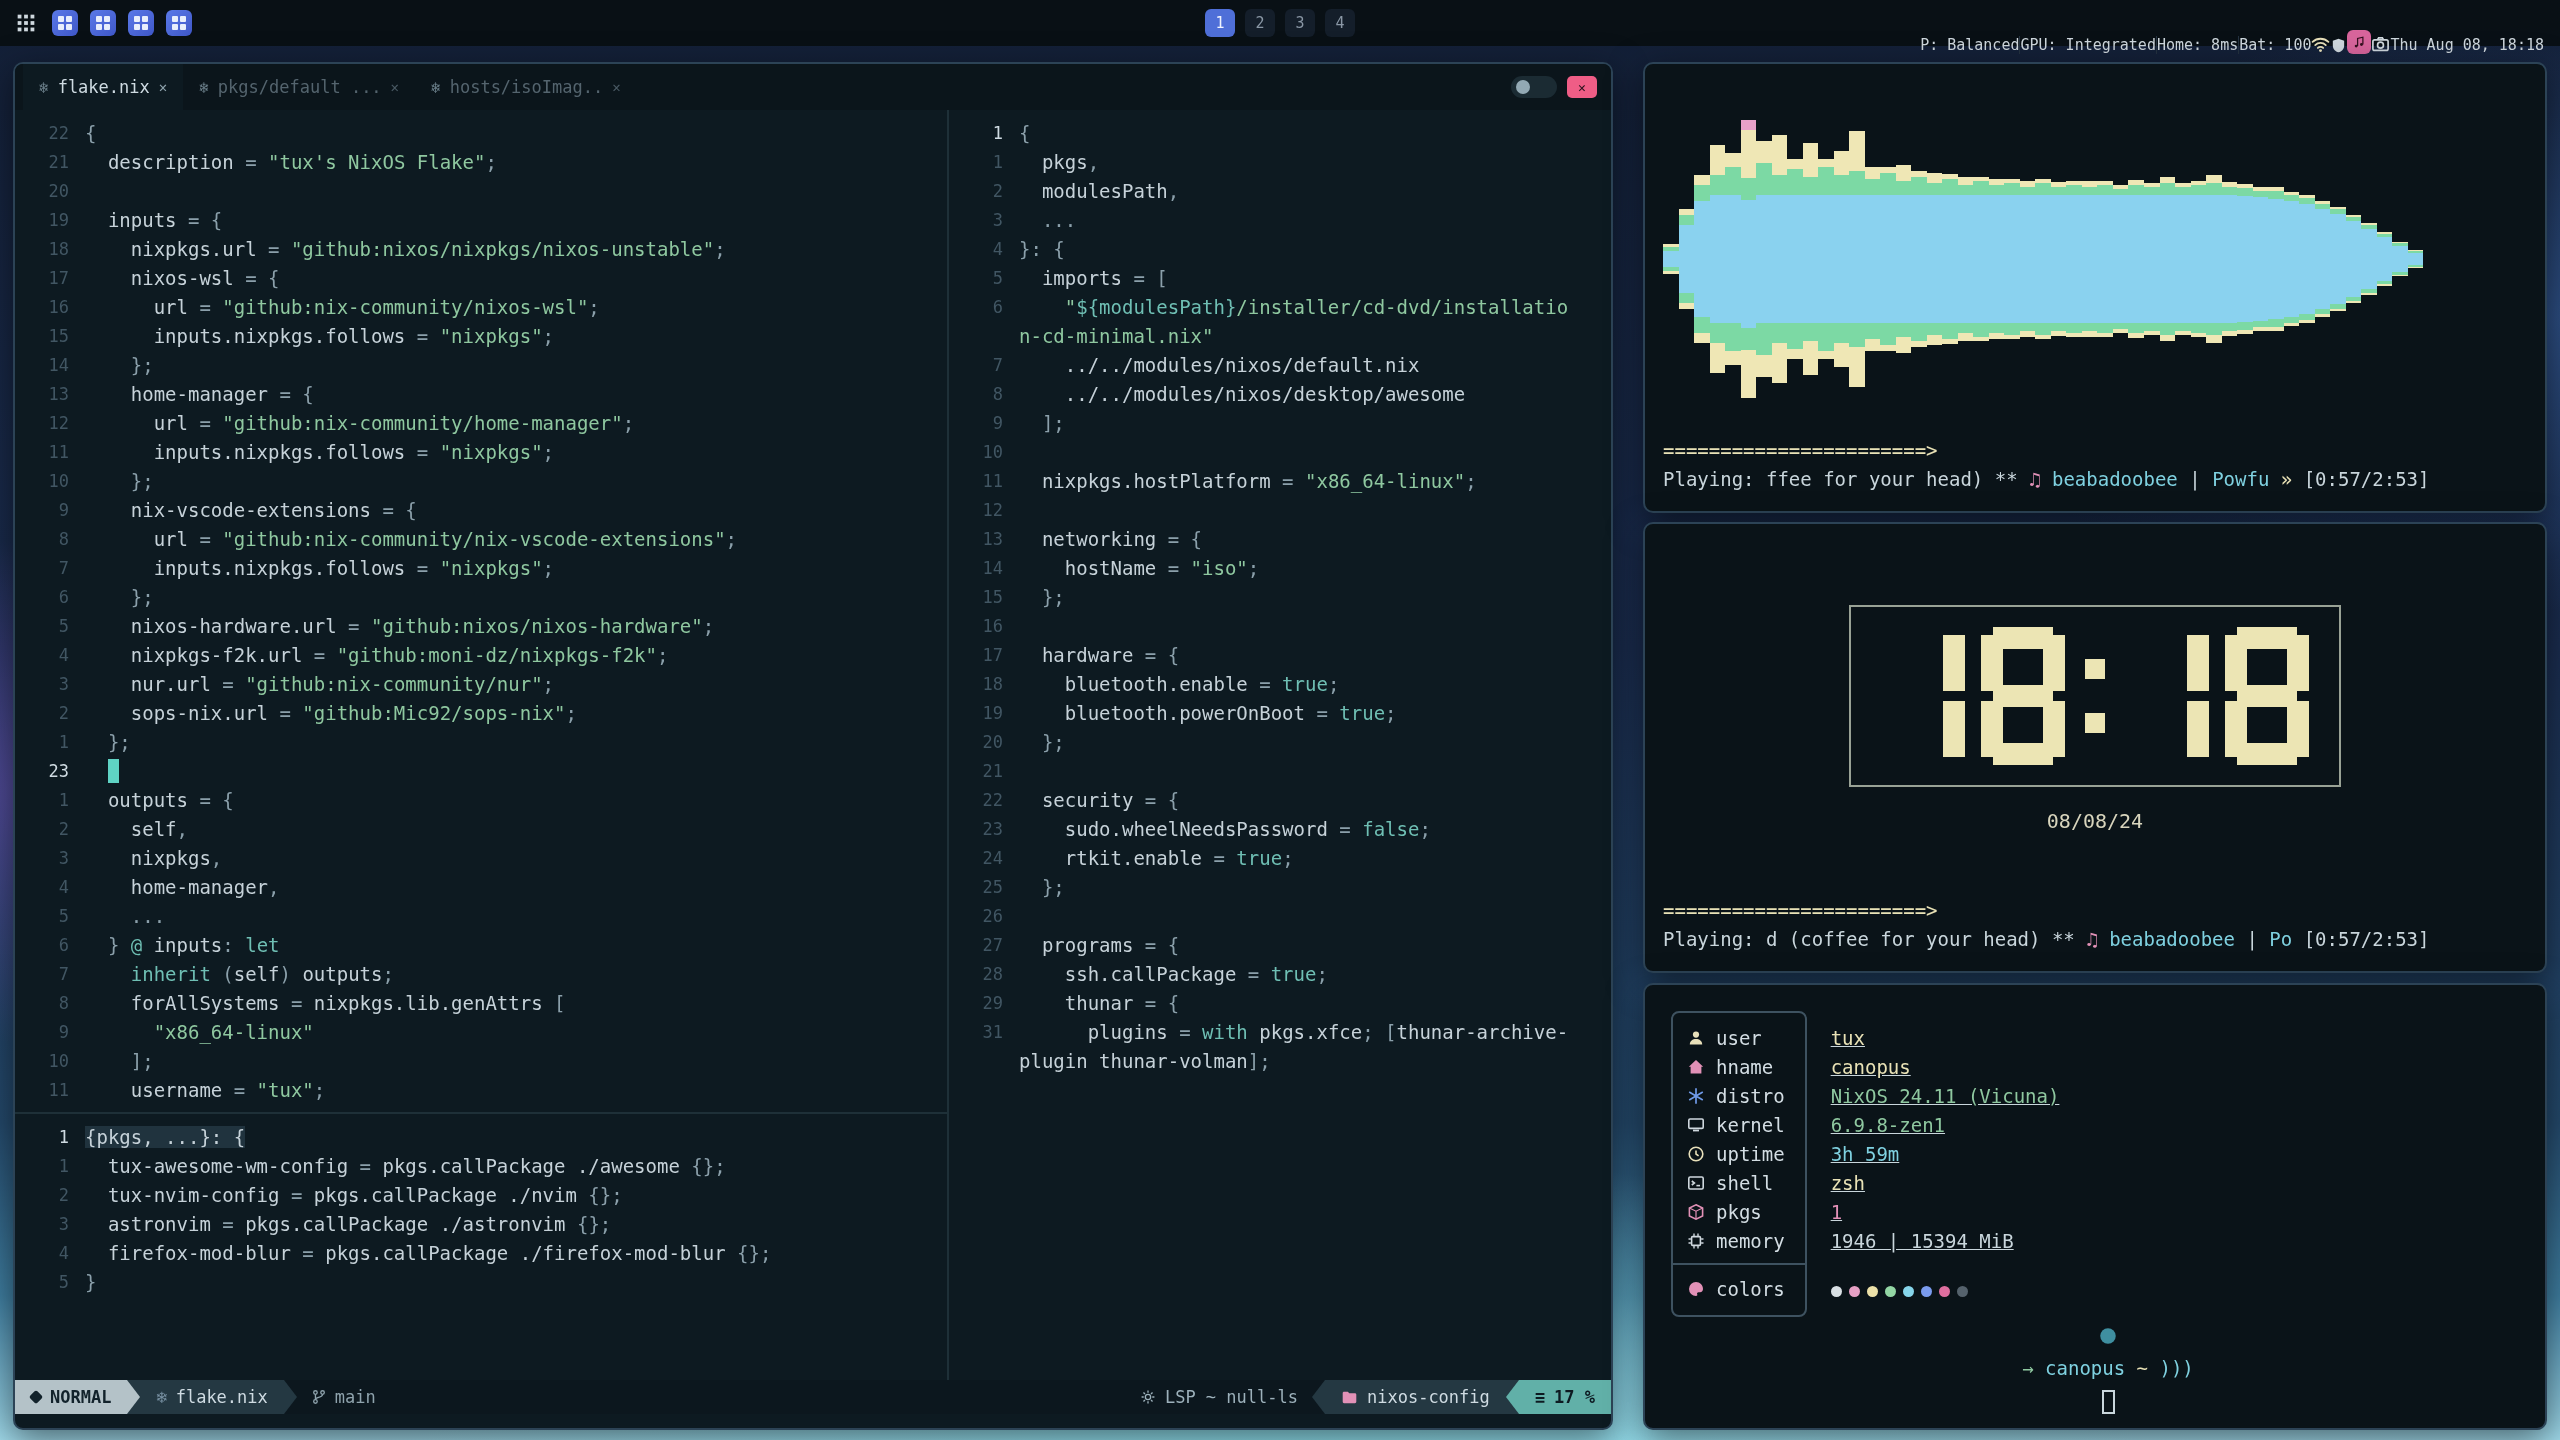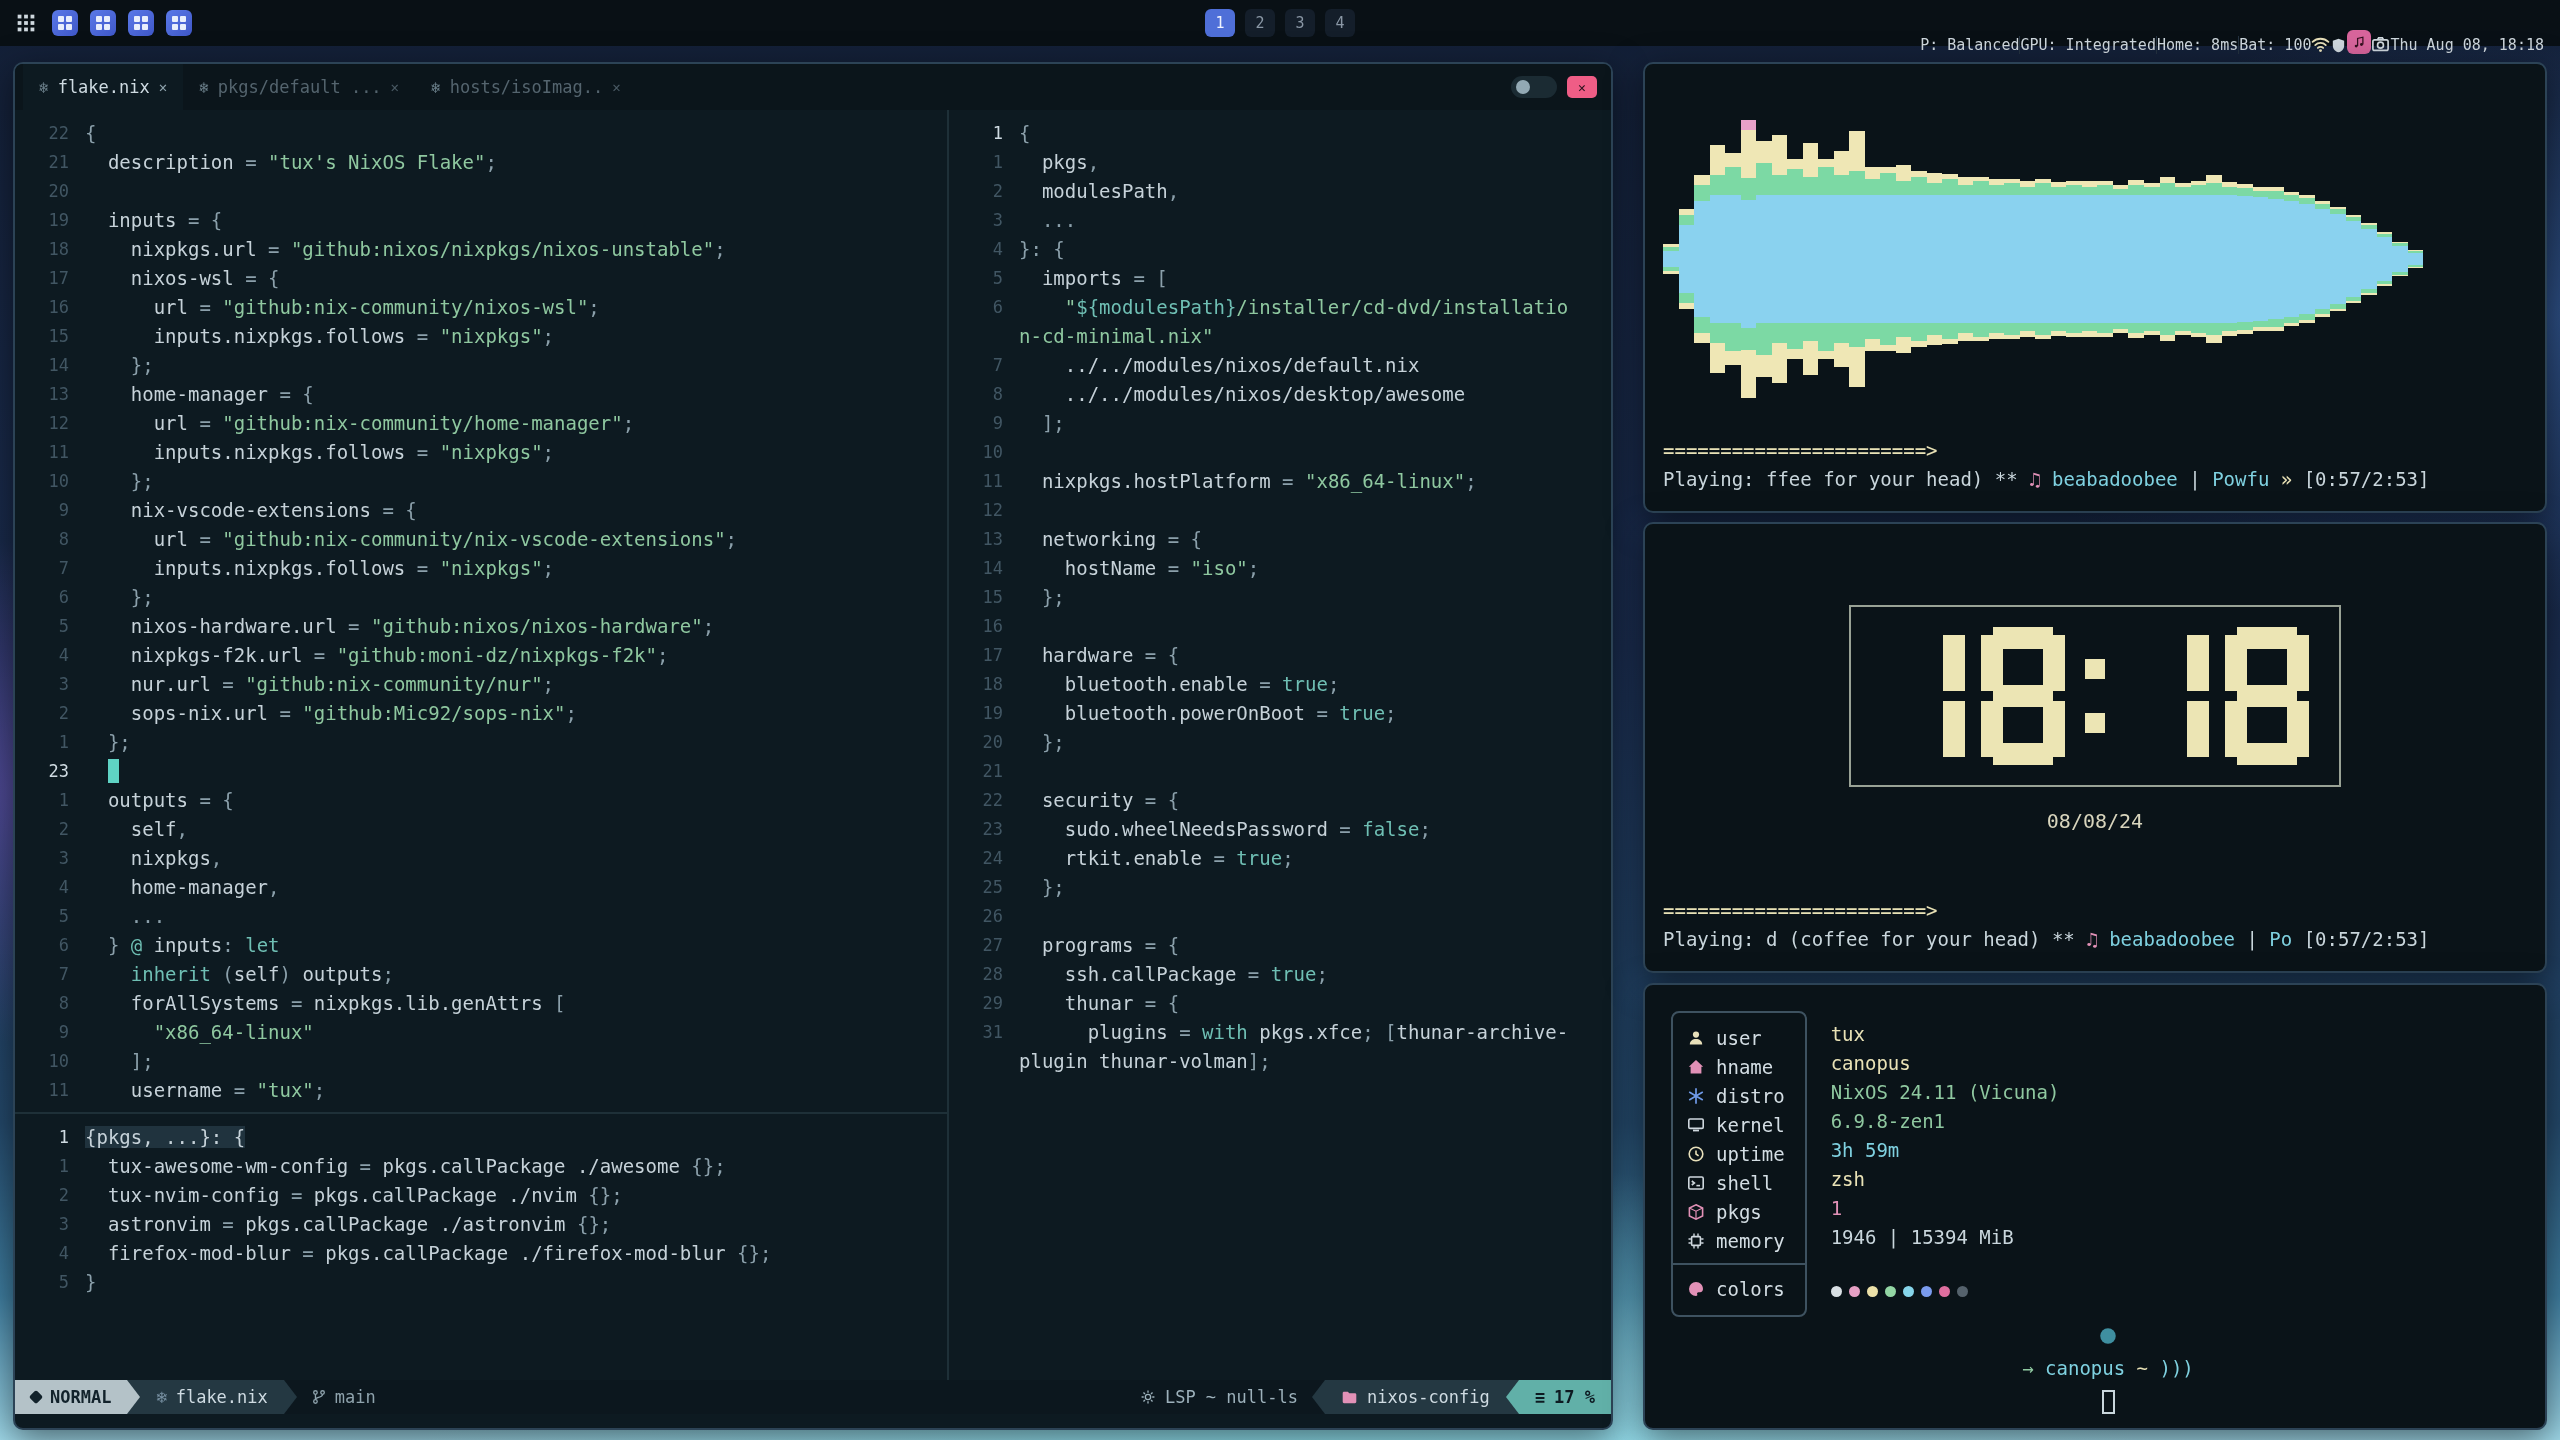--- a/index.html
+++ b/index.html
@@ -100,21 +100,21 @@
   .colon i{position:absolute;left:4px;width:20px;height:20px;background:#ece5b4;}
   .colon i:first-child{top:32px;} .colon i:last-child{bottom:32px;}
   .dateline{color:#d8d5bd;font-size:20px;}
   
   .fetch{display:flex;padding:26px 0 0 26px;}
   .fetch-box{border:2px solid #3e5260;border-radius:8px;padding:10px 0;box-sizing:border-box;}
   .frow{height:29px;display:flex;align-items:center;gap:11px;padding:0 20px 0 14px;color:#d3dde3;font-size:19px;}
   .fetch-sep{border-top:2px solid #3e5260;margin:8px 0;}
   .frow.colors{height:32px;}
   .fetch-vals{padding:12px 0 0 24px;font-size:19px;}
-  .vrow{height:29px;display:flex;white-space:pre;}
+  .vrow{height:29px;display:flex;align-items:center;white-space:pre;text-decoration:underline;}
   .dotsrow{margin-top:20px;height:32px;display:flex;align-items:center;gap:7px;}
   .dot{width:11px;height:11px;border-radius:50%;display:inline-block;}
   .ic{display:inline-flex;align-items:center;justify-content:center;}
   .ic svg{display:block;}
   .prompt{display:flex;align-items:center;gap:11px;padding:0 0 14px 26px;font-size:19px;flex-direction:column;}
   .cursor-hollow{width:13px;height:24px;border:2px solid #c9d6dc;box-sizing:border-box;}
   .c-cream{color:#e8e0ba;} .c-pink{color:#e291b7;} .c-blue{color:#6f9ae8;} .c-fg{color:#cfd8de;} .c-teal{color:#3f8fa0;}
 </style>
 </head>
 <body>

